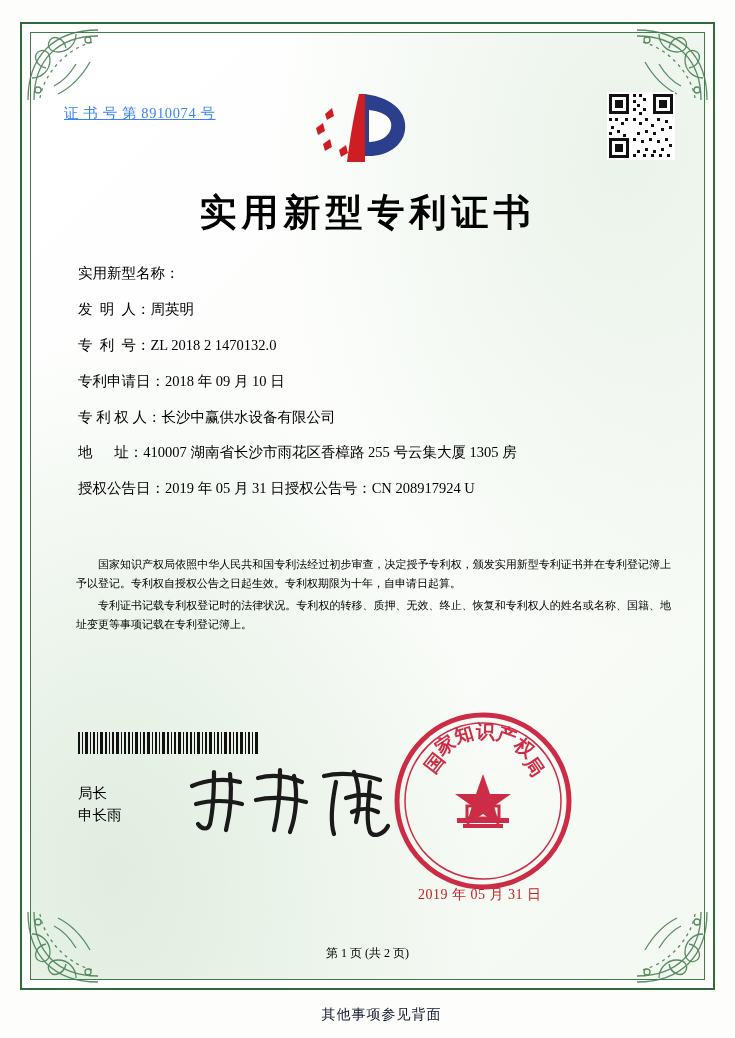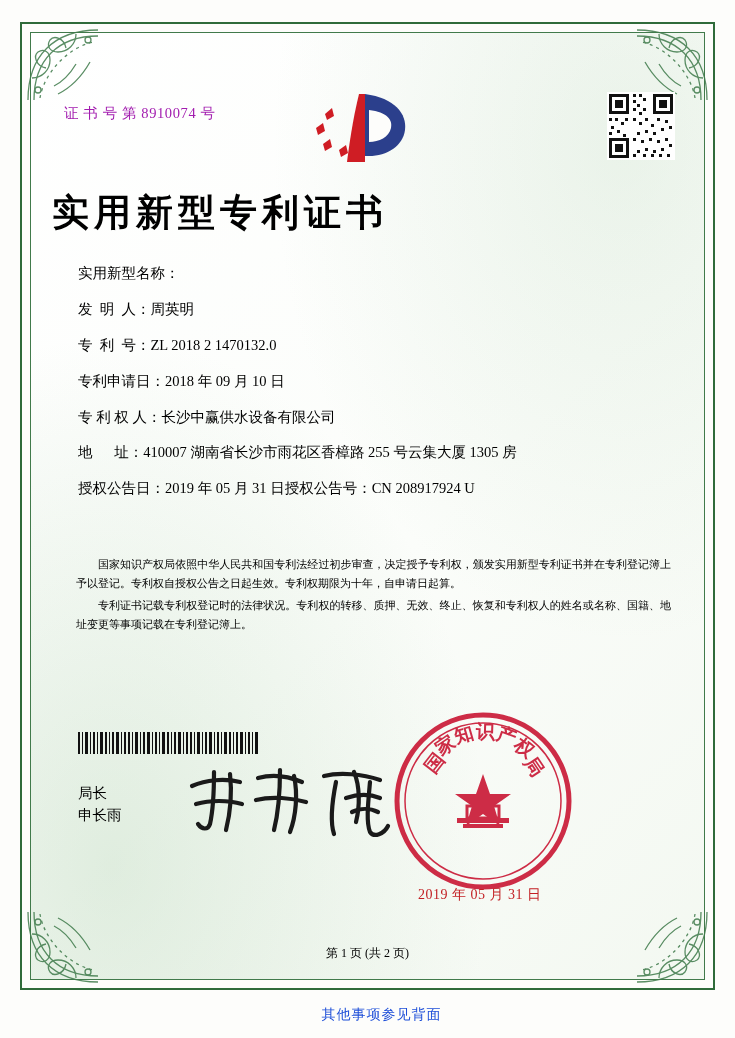--- a/index.html
+++ b/index.html
@@ -64,23 +64,24 @@
     top: 60px;
     right: 52px;
     bottom: 80px;
   }
 
   .cert-no {
     position: absolute;
     left: 12px;
     top: 44px;
     font-size: 14.5px;
-    color: #a21caf;
+    color: #3b82f6;
     letter-spacing: 0.6px;
     white-space: nowrap;
+    text-decoration: underline;
   }
 
   
   .logo {
     position: absolute;
     left: 50%;
     top: 28px;
     transform: translateX(-50%);
     width: 130px;
     height: 86px;
@@ -95,20 +96,21 @@
     width: 68px;
     height: 68px;
   }
   .qr svg { display:block; }
 
   .title {
     position: absolute;
     left: 0;
     right: 0;
     top: 128px;
+    text-align: center;
     font-size: 37px;
     font-weight: bold;
     letter-spacing: 5px;
     color: #000;
     font-family: "Liberation Serif", "DejaVu Serif", serif;
   }
 
   .fields {
     position: absolute;
     left: 26px;
@@ -209,21 +211,21 @@
     color: #000;
   }
 
   .footer-note {
     position: absolute;
     left: 0;
     right: 0;
     bottom: 14px;
     text-align: center;
     font-size: 14px;
-    color: #1d4ed8;
+    color: #0f172a;
     letter-spacing: 1px;
     margin-left: 28px;
   }
 </style>
 </head>
 <body>
 
 <div class="page">
 
   <div class="frame-outer"></div>

